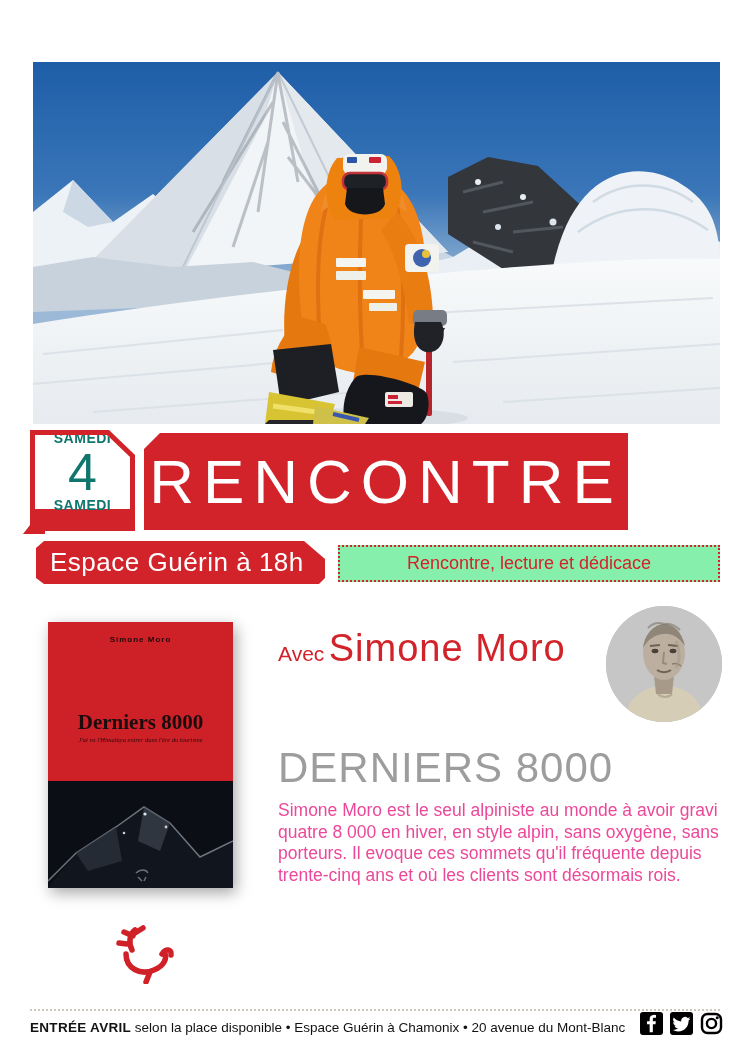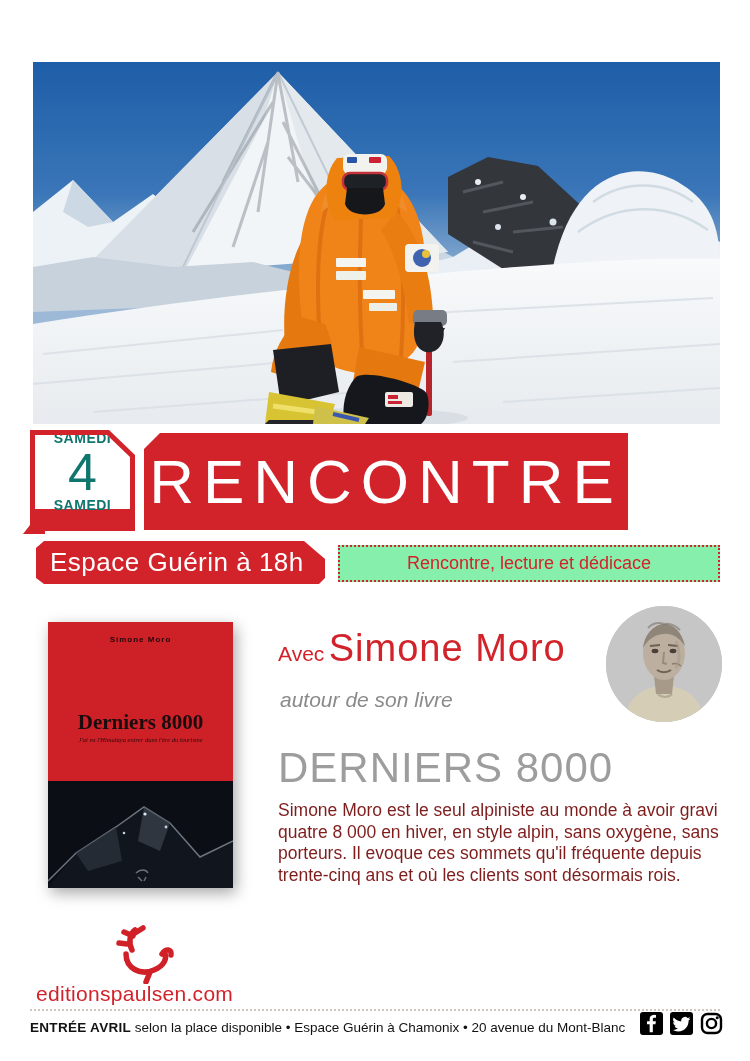--- a/index.html
+++ b/index.html
@@ -46,21 +46,21 @@
   .book-subtitle{position:absolute;top:114px;width:100%;text-align:center;color:#32090b;
               font-family:"Liberation Serif","DejaVu Serif",serif;font-style:italic;font-size:6.5px;}
   .book-art{position:absolute;left:0;bottom:0;width:185px;height:107px;}
 
   
   .avec-line{position:absolute;left:278px;top:618px;color:#d2232b;white-space:nowrap;margin-top:9px;}
   .avec-word{font-size:21px;vertical-align:baseline;}
   .guest-name{font-size:38px;letter-spacing:1px;}
   .about-line{position:absolute;left:280px;top:688px;color:#8a8a8a;font-style:italic;font-size:21px;}
   .book-heading{position:absolute;left:278px;top:744px;color:#9d9d9d;font-size:42px;font-weight:300;letter-spacing:1px;}
-  .book-desc{position:absolute;left:278px;top:800px;width:452px;color:#7f1d1d;font-size:17.5px;line-height:21.5px;}
+  .book-desc{position:absolute;left:278px;top:800px;width:452px;color:#ec4899;font-size:17.5px;line-height:21.5px;}
 
   
   .portrait{position:absolute;left:606px;top:606px;width:116px;height:116px;border-radius:50%;overflow:hidden;background:#c6c6c6;}
 
   
   .pub-logo{position:absolute;left:102px;top:924px;width:82px;height:60px;}
   .pub-site{position:absolute;left:36px;top:982px;color:#d2232b;font-size:21px;letter-spacing:.3px;text-decoration:none;}
 
   
   .foot-sep{position:absolute;left:30px;top:1009px;width:690px;border-top:2px dotted #cfc8c0;}
@@ -196,21 +196,20 @@
         <circle cx="118" cy="46" r="1.4" fill="#c6d0da"></circle>
         <circle cx="76" cy="52" r="1.3" fill="#c6d0da"></circle>
       <path d="M88,92 C92,88 98,88 100,92 M90,96 L94,100 M98,96 L96,100" stroke="#7d8894" stroke-width="1.5" fill="none" opacity=".8"></path>
     </svg>
   </div>
 
   <div class="avec-line">
     <span class="avec-word">Avec</span>
     <span class="guest-name">Simone Moro</span>
   </div>
-  <div class="about-line">autour de son livre</div>
   <div class="book-heading">DERNIERS 8000</div>
   <div class="book-desc">Simone Moro est le seul alpiniste au monde à avoir gravi quatre 8 000 en hiver, en style alpin, sans oxygène, sans porteurs. Il evoque ces sommets qu'il fréquente depuis trente-cinq ans et où les clients sont désormais rois.</div>
 
   <div class="portrait">
     <svg width="116" height="116" viewBox="0 0 116 116">
       <rect width="116" height="116" fill="#c6c6c6"></rect>
       <path d="M18,116 C20,92 38,80 58,80 C80,80 96,92 98,116 Z" fill="#d5cdb6"></path>
       <path d="M48,70 L68,70 L66,88 L50,88 Z" fill="#a89a89"></path>
       <ellipse cx="58" cy="47" rx="21" ry="27" fill="#bcaf9f"></ellipse>
       <path d="M37,42 C39,26 50,18 58,18 C68,18 76,26 79,40 C72,30 64,27 58,28 C50,28 42,33 37,42 Z" fill="#8f8578"></path>
@@ -230,21 +229,20 @@
     <g fill="none" stroke="#cf2127" stroke-width="5.5" stroke-linecap="round">
       <path d="M30,26 C26,18 28,10 33,6"></path>
       <path d="M31,12 L22,8"></path>
       <path d="M33,9 L41,4"></path>
       <path d="M25,20 L17,19"></path>
       <path d="M24,30 C24,44 38,52 52,46 C62,42 66,34 62,28"></path>
       <path d="M60,30 C64,24 70,25 69,31"></path>
       <path d="M48,48 L44,58"></path>
     </g>
   </svg>
-  <a class="pub-site" href="#">editionspaulsen.com</a>
 
   <div class="foot-sep"></div>
   <div class="footer-text"><b>ENTRÉE AVRIL</b><span> selon la place disponible • Espace Guérin à Chamonix • 20 avenue du Mont-Blanc</span></div>
 
   <div class="social">
     <div class="sq">
       <svg width="23" height="23" viewBox="0 0 24 24">
           <path fill="#fff" d="M13.4 21v-8.2h2.76l.41-3.2h-3.17V7.55c0-.93.26-1.56 1.59-1.56h1.68V3.13A22 22 0 0 0 14.2 3c-2.44 0-4.12 1.49-4.12 4.23v2.36H7.33v3.2h2.75V21h3.32z"></path>
         </svg>
     </div>

